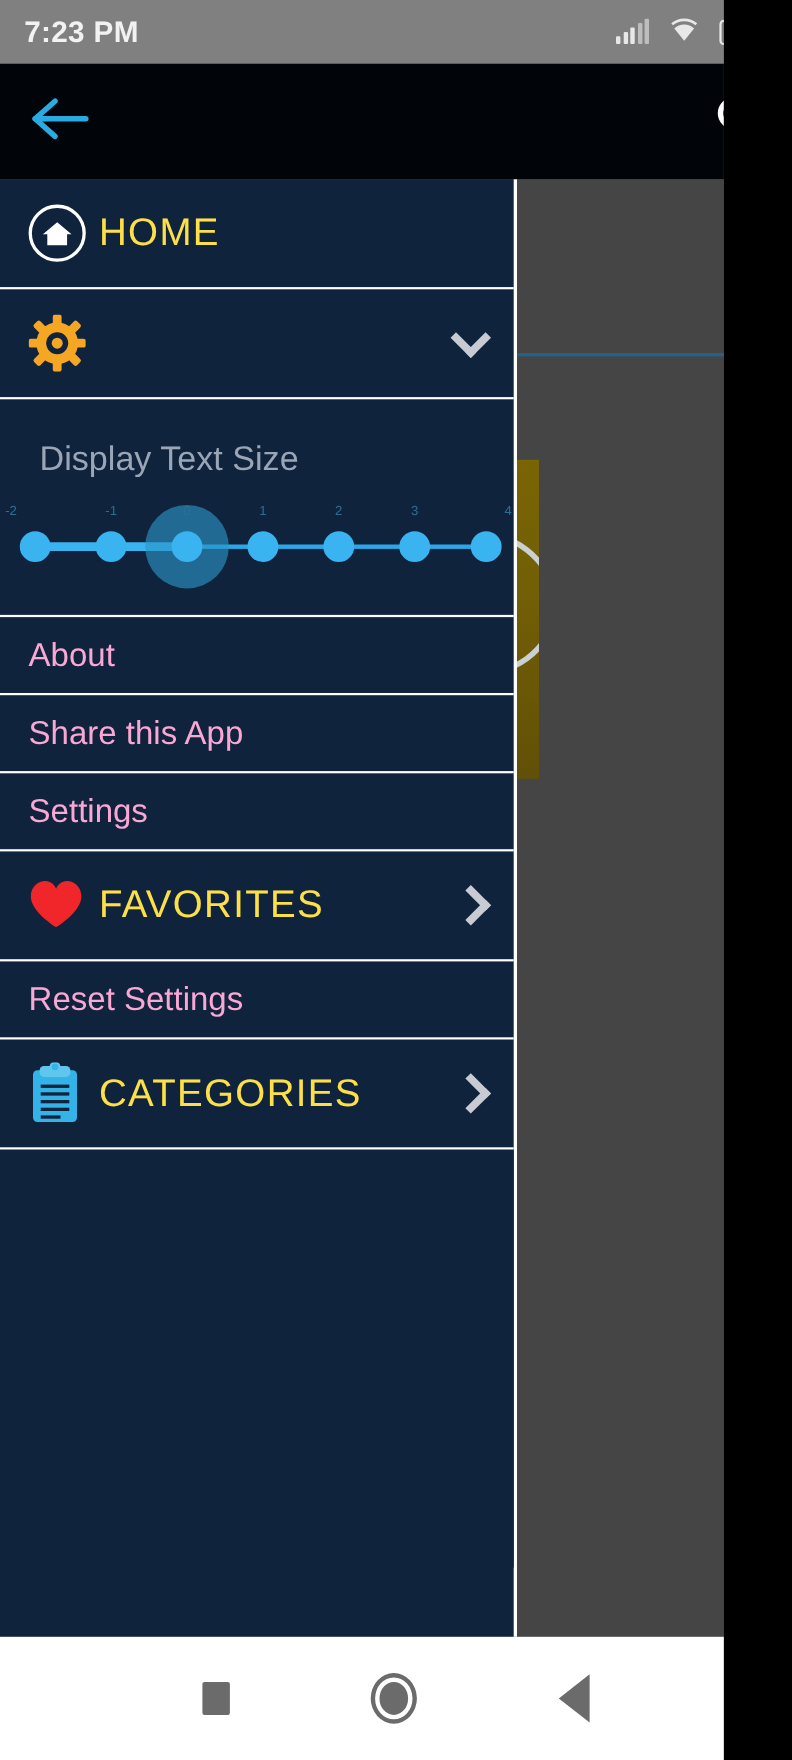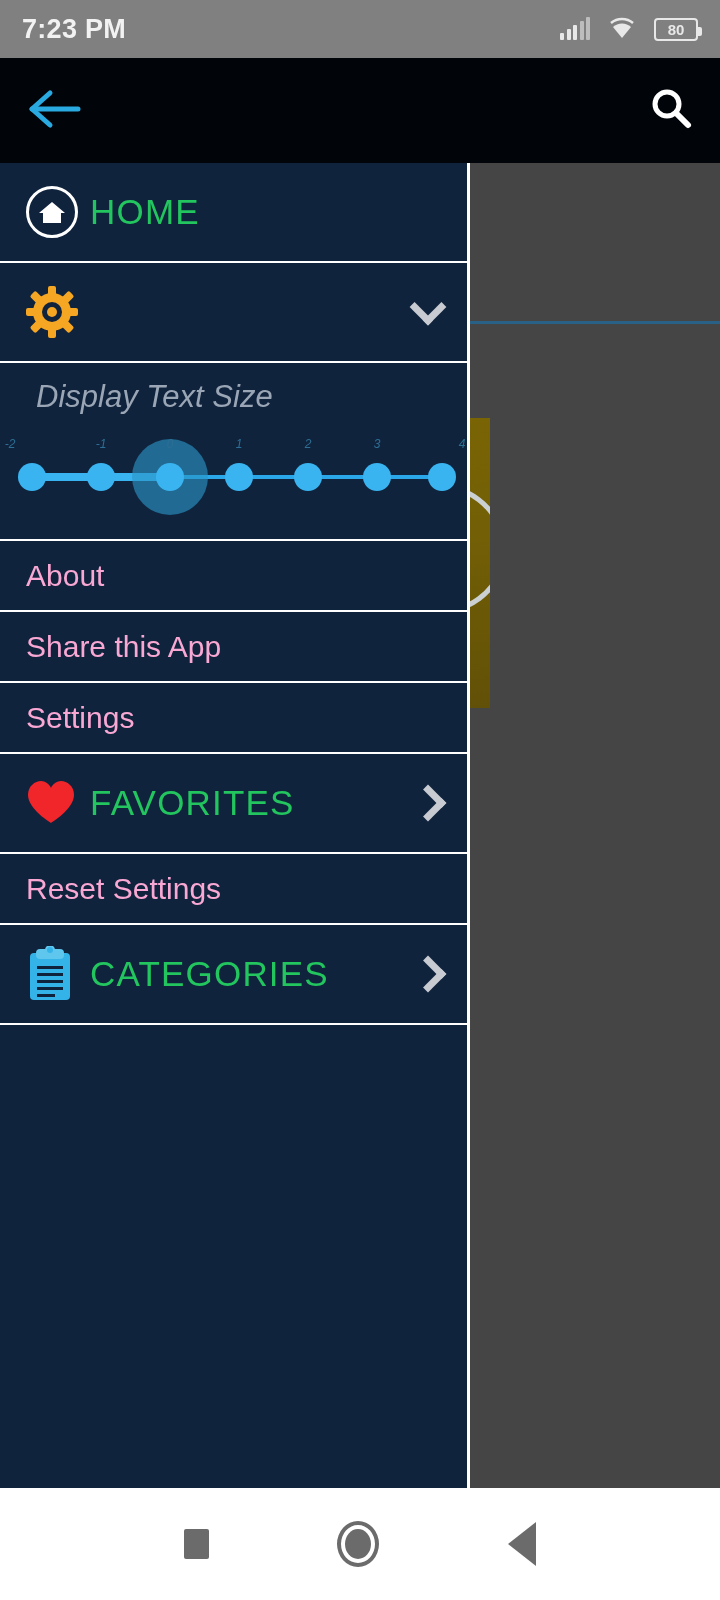--- a/index.html
+++ b/index.html
@@ -1,18 +1,18 @@
 <!DOCTYPE html>
 <html><head>
 <meta charset="utf-8">
 <style>
   * { margin:0; padding:0; box-sizing:border-box; }
   html,body { width:720px; height:1600px; background:#000; font-family:"Liberation Sans", sans-serif; }
 
-  #screen { position:relative; width:720px; height:1600px; overflow:hidden; background:#4d4d4d; }
+  #screen { position:relative; width:658px; height:1600px; overflow:hidden; background:#4d4d4d; }
 
   
   #statusbar {
     position:absolute; left:0; top:0; width:720px; height:58px;
     background:#808080; display:flex; align-items:center;
     padding:0 22px; color:#f2f2f2;
   }
   #statusbar .clock { font-size:27px; font-weight:bold; letter-spacing:.3px; }
   #statusbar .right { margin-left:auto; display:flex; align-items:center; gap:17px; }
   .sig { display:flex; align-items:flex-end; gap:2.5px; height:22px; }
@@ -82,31 +82,31 @@
   #drawer {
     position:absolute; left:0; top:163px; width:470px; height:1325px;
     background:#10233d; border-right:3px solid #ffffff;
   }
   .row {
     position:relative; display:flex; align-items:center;
     border-bottom:2px solid #ffffff; padding:0 26px;
   }
   .row.primary { height:100px; }
   .row.sub { height:71px; border-bottom:2px solid #ffffff; }
-  .row .label-primary { color:#22c55e; font-size:35px; letter-spacing:1.2px; }
+  .row .label-primary { color:#fde047; font-size:35px; letter-spacing:1.2px; }
   .row .label-sub { color:#f9a8d4; font-size:30px; }
   .row .lead { width:64px; display:flex; align-items:center; }
   .row .trail { margin-left:auto; display:flex; align-items:center; }
 
   
   .home-ic { width:52px; height:52px; border:3px solid #ffffff; border-radius:50%;
              display:flex; align-items:center; justify-content:center; }
 
   
-  .slider-block { border-bottom:2px solid #ffffff; padding:16px 0 30px 0;font-style:italic; }
+  .slider-block { border-bottom:2px solid #ffffff; padding:36px 0 30px 0; }
   .slider-block .title { color:#9aa6b5; font-size:31px; padding-left:36px; }
   .slider-wrap { position:relative; height:66px; margin-top:28px; }
   .track { position:absolute; left:30px; right:20px; top:32px; height:4px; background:#2aa7e8; }
   .track-filled { position:absolute; left:30px; width:140px; top:30px; height:8px; background:#3ab4f0; border-radius:4px; }
   .tick { position:absolute; top:20px; width:28px; height:28px; border-radius:50%; background:#3ab4f0; margin-left:-14px; }
   .tick.active { background:#3ab4f0; }
   .halo { position:absolute; top:-4px; width:76px; height:76px; border-radius:50%;
           background:rgba(42,150,200,.62); margin-left:-38px; }
   .tlabel { position:absolute; top:-6px; font-size:12px; color:#2d6f94; transform:translateX(-50%); }
 

